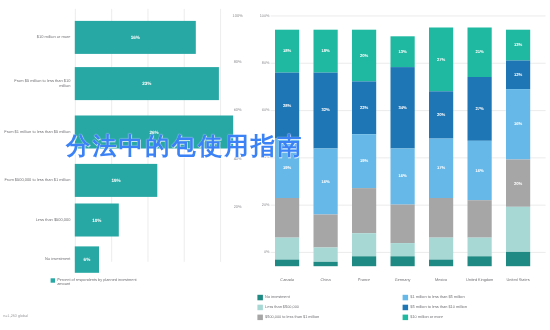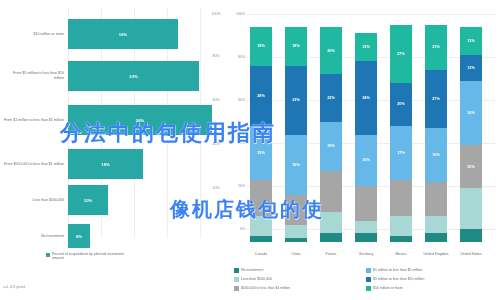--- a/index.html
+++ b/index.html
@@ -456,16 +456,15 @@
       </div>
       <div class="rlg">
         <div class="sw" style="background:#1FB8A0;"></div>
         <div class="tx">$10 million or more</div>
       </div>
     </div>
   </div>
 
   <div id="overlay">
     <div class="ov-line" id="ov-title">分法中的包使用指南</div>
-    <div class="ov-line" id="ov-sub">像机店钱包的使</div>
   </div>
 
 </div>
 
 </body></html>

